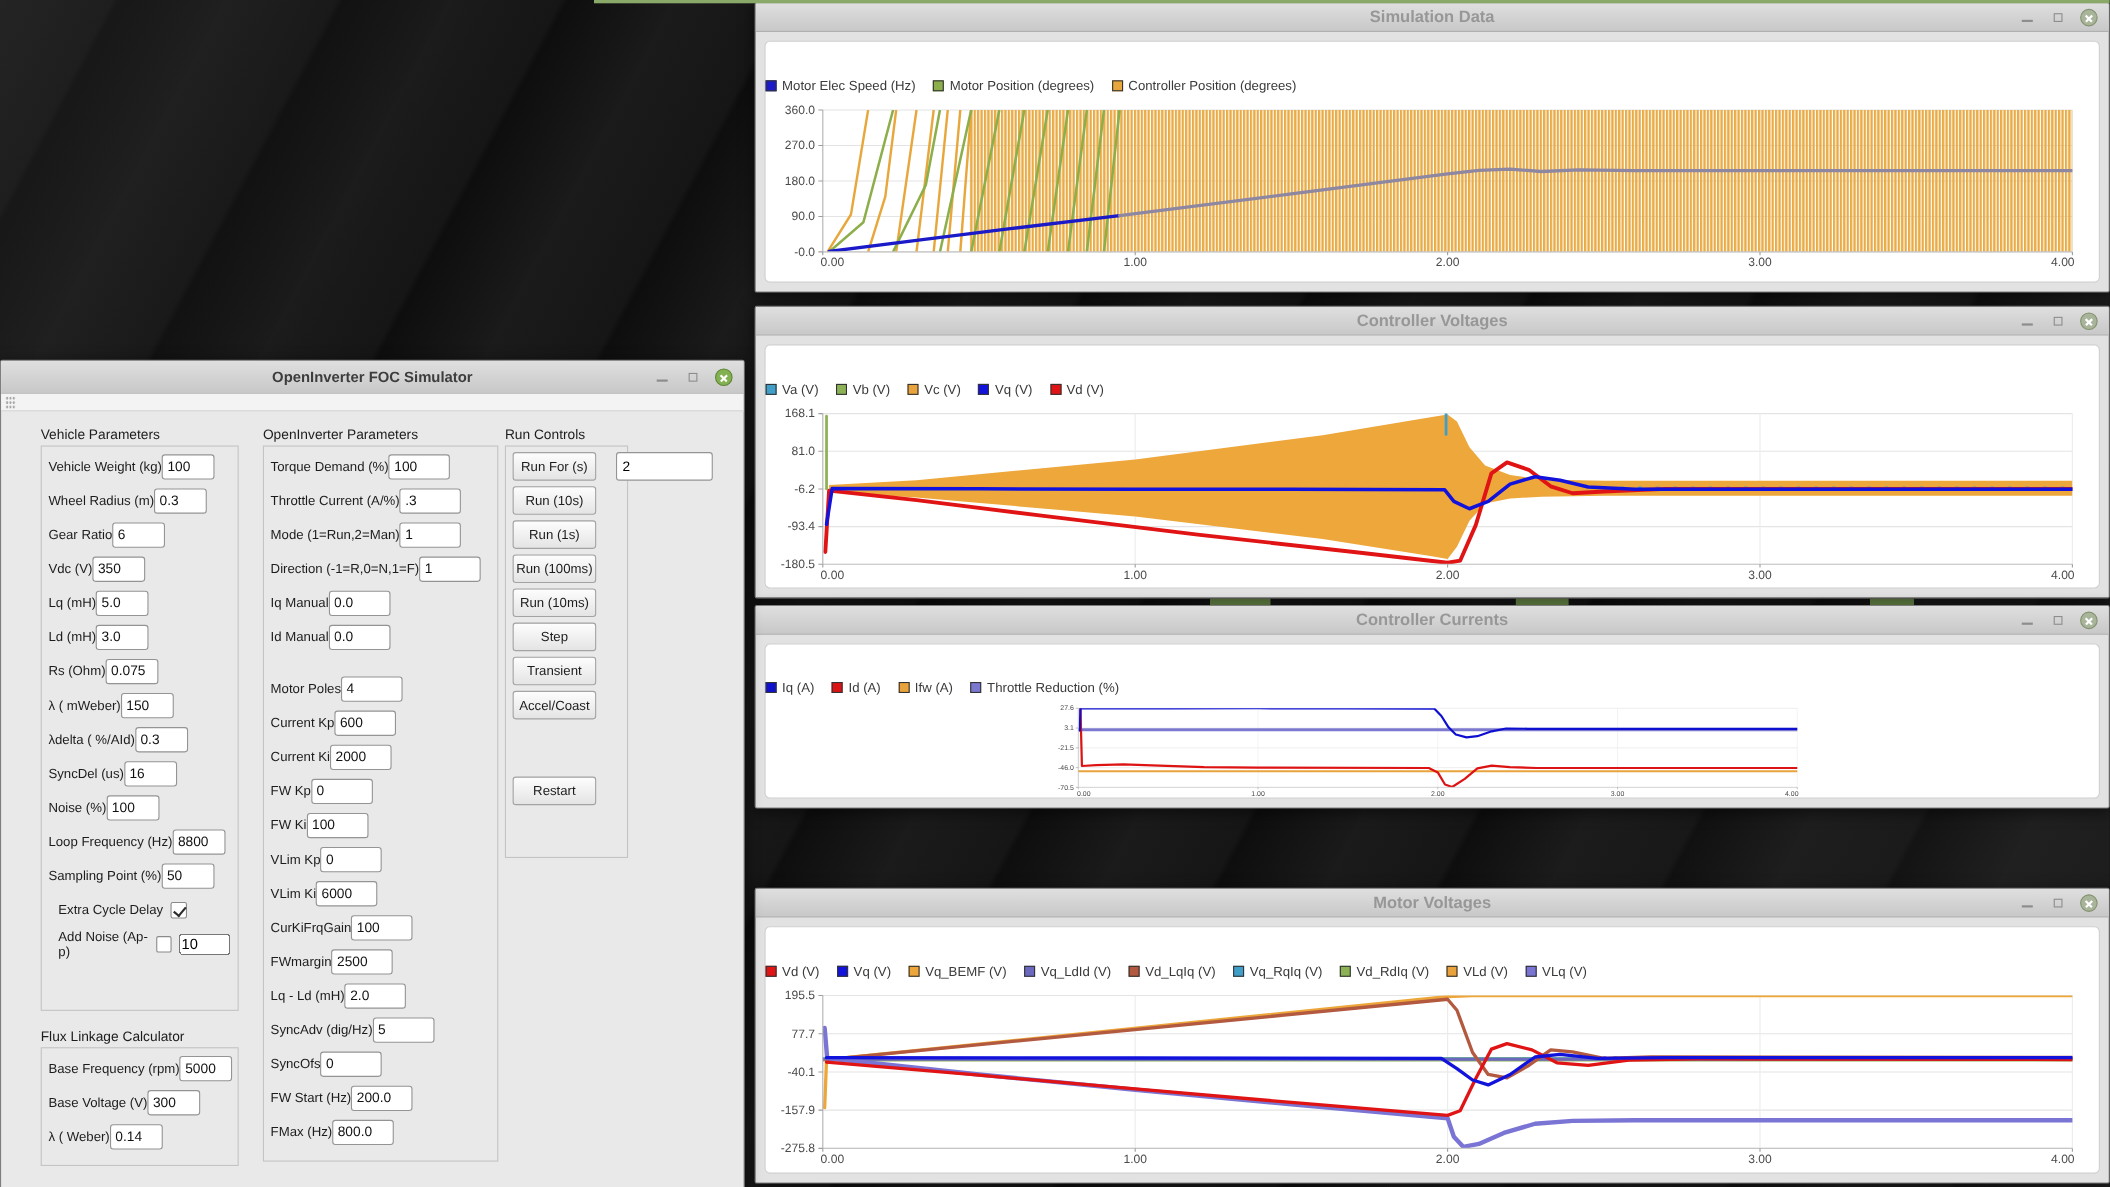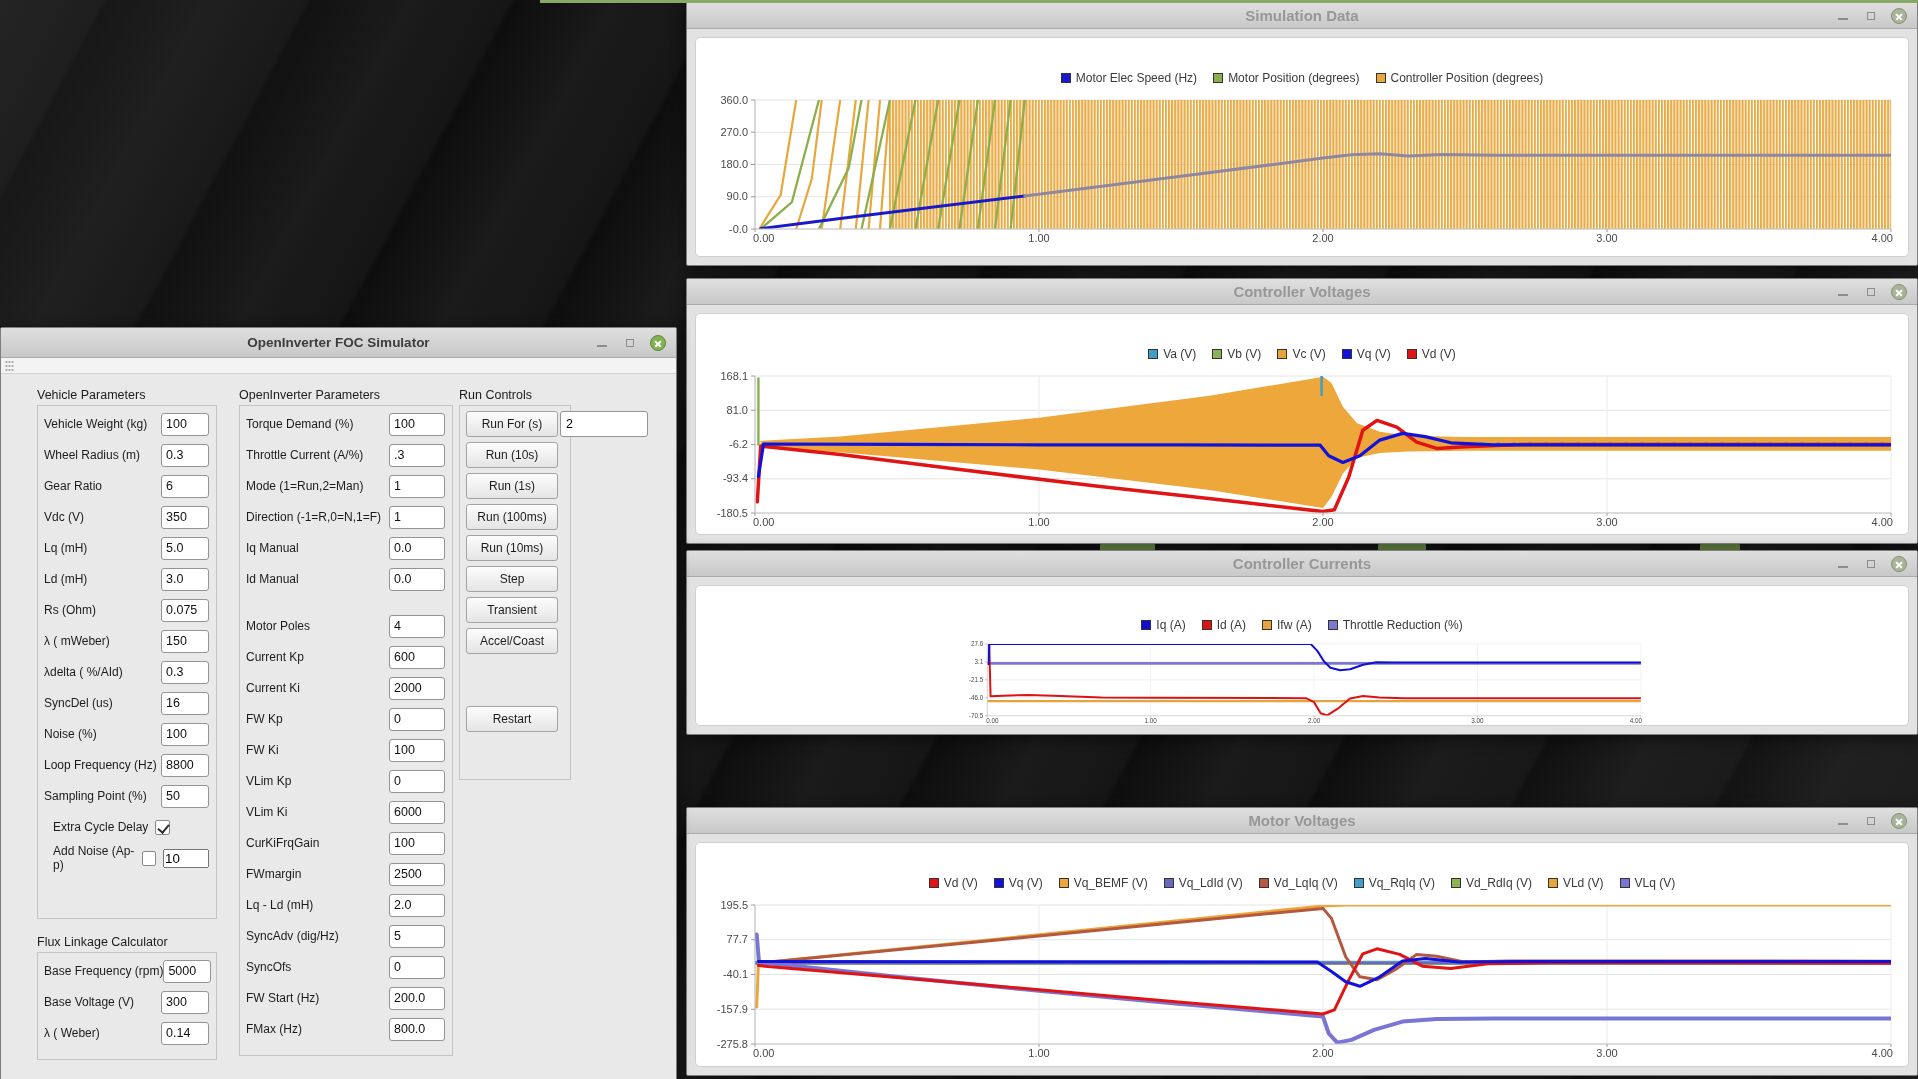--- a/index.html
+++ b/index.html
@@ -28,48 +28,48 @@
   .btn-min i { position:absolute; left:3px; bottom:4px; width:10px; height:2px; background:#8d8d8d; }
   .btn-max i { position:absolute; left:4px; top:4px; width:8px; height:8px; border:1.5px solid #8d8d8d; }
   .btn-close { border-radius:50%; background:#a9b59a; border:1px solid #84926f; }
   .window.focused .btn-close { background:#83b152; border-color:#5e8736; }
   .btn-close i { position:absolute; left:3px; top:7px; width:8px; height:1.6px; background:#fff; }
   .btn-close i.x1 { transform:rotate(45deg); }
   .btn-close i.x2 { transform:rotate(-45deg); }
 
   
   .chart-card { margin:8px; background:#fff; border:1px solid #cfcfcf; border-radius:5px;
-                display:flex; flex-direction:column; align-items:center; height:calc(100% - 42px); }
+                display:flex; flex-direction:column; align-items:flex-start; height:calc(100% - 42px); }
   .legend { display:flex; gap:16px; align-items:center; margin-top:32px; margin-bottom:9px; height:16px; }
   .legend .item { display:flex; align-items:center; gap:5px; }
   .legend .swatch { width:10px; height:10px; border:1px solid #333; display:inline-block; }
   .legend .lbl { font-size:12px; color:#3a3a3a; }
   svg.plot { display:block; }
 
   
   #sim-window { background:#e9e9e9; }
   .toolstrip { height:16px; background:#f3f3f3; border-bottom:1px solid #d2d2d2; position:relative; }
   .grip { position:absolute; left:4px; top:2px; width:9px; height:12px;
           background-image:radial-gradient(circle, #a8a8a8 1px, transparent 1.2px);
           background-size:3px 4px; }
   .sim-body { position:relative; height:calc(100% - 47px); font-size:12px; color:#1c1c1c; }
   .col { position:absolute; top:14px; }
   .col-h { font-size:12.5px; color:#1c1c1c; margin-bottom:3px; }
   .groupframe { border:1px solid #c4c4c4; padding:5px 7px 8px 6px; }
-  .frow { display:flex; justify-content:space-between; align-items:center; height:26px; margin-bottom:5px; }
+  .frow { display:flex; align-items:center; height:26px; margin-bottom:5px; }
   .frow .flabel { font-size:12px; color:#1c1c1c; white-space:nowrap; }
   .frow input { height:23px; border:1px solid #949494; border-radius:3px; background:#fff;
                 font-family:inherit; font-size:12.5px; padding:0 4px; color:#111; }
   .v-in { width:48px; } .o-in { width:56px; } .n-in { width:46px; }
   .spacer16 { height:16px; } .spacer34 { height:34px; } .spacer47 { height:47px; }
   .checkrow { display:flex; align-items:center; gap:7px; height:26px; margin-bottom:5px; padding-left:9px; }
   .checkbox { width:15px; height:15px; background:#fff; border:1px solid #8a8a8a; border-radius:2px; position:relative; }
   .checkbox.checked::after { content:""; position:absolute; left:4px; top:1px; width:5px; height:9px;
                 border-right:2px solid #2d2d2d; border-bottom:2px solid #2d2d2d; transform:rotate(40deg); }
-  .runbtn { display:block; width:92px; height:26px; margin-bottom:5px; border:1px solid #a3a3a3; border-radius:3px;
+  .runbtn { display:block; width:76px; height:26px; margin-bottom:5px; border:1px solid #a3a3a3; border-radius:3px;
             background:linear-gradient(#fdfdfd,#e4e4e4); font-family:inherit; font-size:12px; color:#1c1c1c; }
   .runfor-row { position:relative; height:31px; }
   .runfor-row input { position:absolute; left:94px; top:0; width:88px; height:26px; border:1px solid #949494;
             border-radius:3px; font-family:inherit; font-size:12.5px; padding:0 5px; background:#fff; }
 </style>
 </head>
 <body>
 
 <div class="wallpaper"></div>
 <div class="top-accent"></div>

